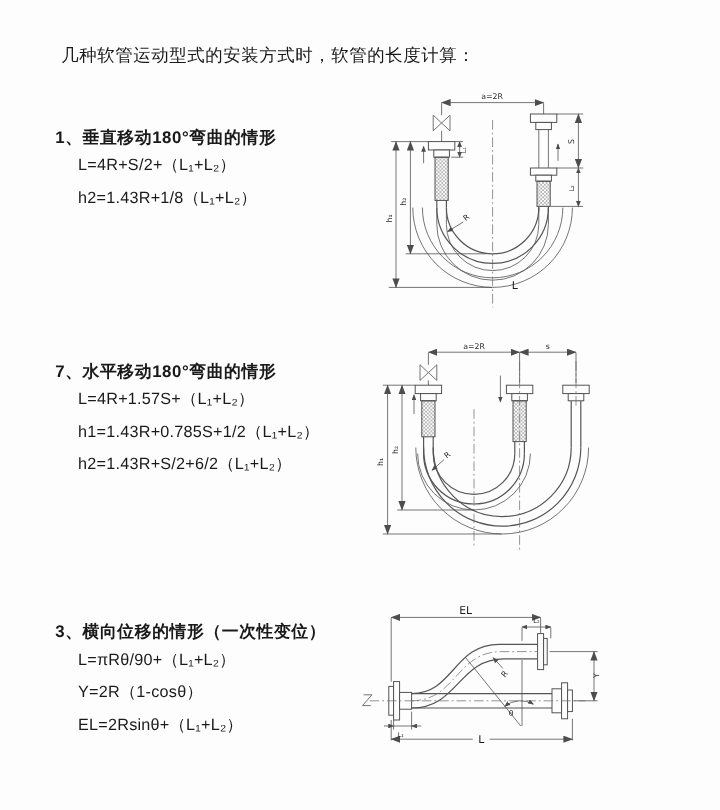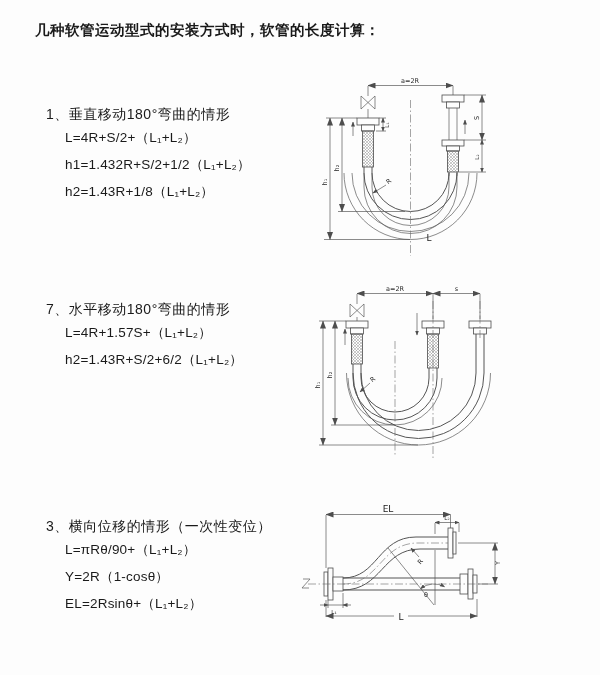--- a/index.html
+++ b/index.html
@@ -3,24 +3,24 @@
 <meta charset="utf-8">
 <style>
   html,body{margin:0;padding:0;}
   body{
     width:600px;height:675px;position:relative;overflow:hidden;
     background:#fdfdfd;color:#1a1a1a;
     font-family:"Liberation Sans","DejaVu Sans",sans-serif;
   }
   .page-title{
     position:absolute;left:35px;top:21px;
-    font-size:14.5px;font-weight:700;letter-spacing:.5px;margin:0;text-align:center;
+    font-size:14.5px;font-weight:400;letter-spacing:.5px;margin:16px;text-align:center;
   }
   .sec{position:absolute;left:46px;}
-  .sec-heading{font-size:14px;font-weight:400;letter-spacing:.5px;}
+  .sec-heading{font-size:14px;font-weight:700;letter-spacing:.5px;}
   .formula{font-size:13.5px;line-height:27px;padding-left:19px;letter-spacing:.2px;}
   .formula:first-of-type{margin-top:7px;}
   #sec1{top:106px;}
   #sec2{top:301px;}
   #sec3{top:518px;}
   svg.diag{position:absolute;overflow:visible;}
   #d1{left:310px;top:70px;}
   #d2{left:310px;top:283px;}
   #d3{left:298px;top:498px;}
   .dim{stroke:#4d4d4d;stroke-width:.65;fill:none;}
@@ -34,27 +34,27 @@
   .lbl-b{fill:#1a1a1a;font-size:9px;font-family:"DejaVu Sans",sans-serif;}
 </style>
 </head>
 <body>
 
 <h1 class="page-title">几种软管运动型式的安装方式时，软管的长度计算：</h1>
 
 <section class="sec" id="sec1">
   <div class="sec-heading">1、垂直移动180°弯曲的情形</div>
   <div class="formula">L=4R+S/2+（L₁+L₂）</div>
-  <div class="formula">h1=1.432R+S/2+1/2（L₁+L₂）</div>
   <div class="formula">h2=1.43R+1/8（L₁+L₂）</div>
 </section>
 
 <section class="sec" id="sec2">
   <div class="sec-heading">7、水平移动180°弯曲的情形</div>
   <div class="formula">L=4R+1.57S+（L₁+L₂）</div>
+  <div class="formula">h1=1.43R+0.785S+1/2（L₁+L₂）</div>
   <div class="formula">h2=1.43R+S/2+6/2（L₁+L₂）</div>
 </section>
 
 <section class="sec" id="sec3">
   <div class="sec-heading">3、横向位移的情形（一次性变位）</div>
   <div class="formula">L=πRθ/90+（L₁+L₂）</div>
   <div class="formula">Y=2R（1-cosθ）</div>
   <div class="formula">EL=2Rsinθ+（L₁+L₂）</div>
 </section>
 

